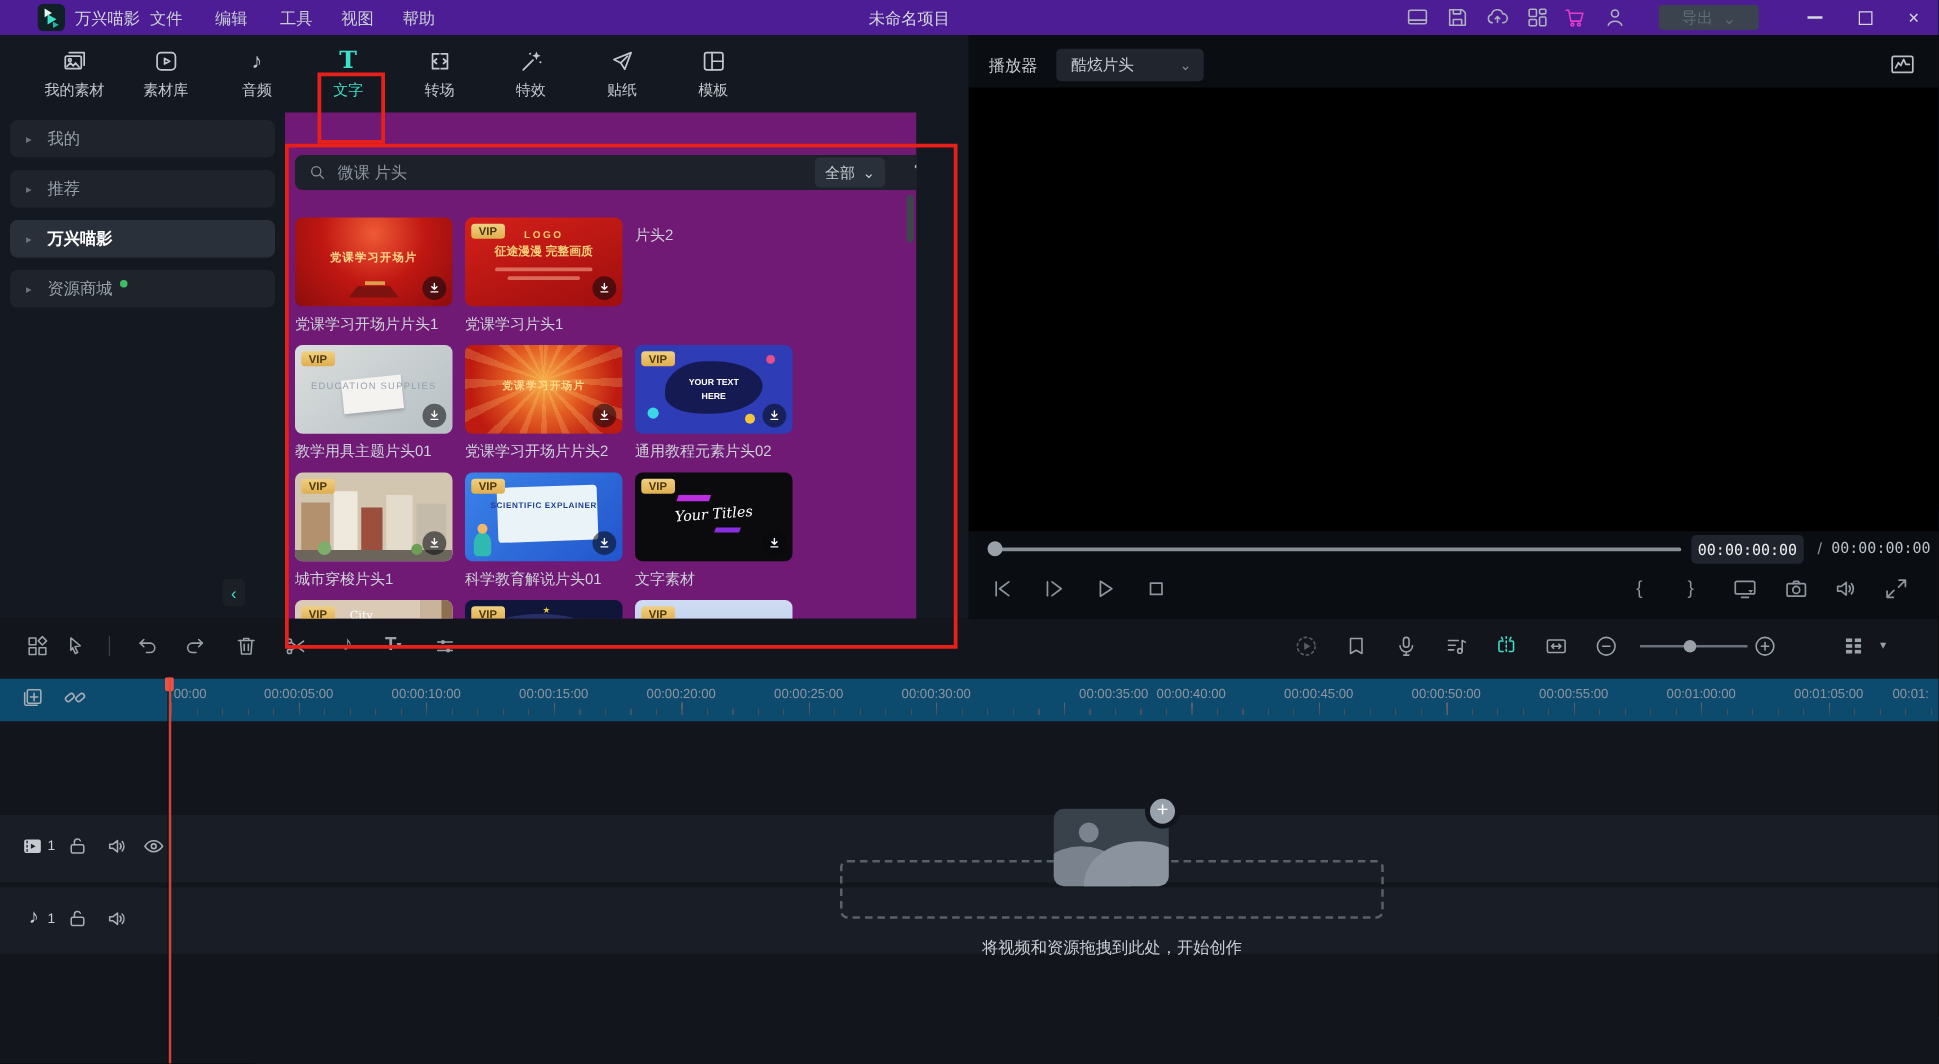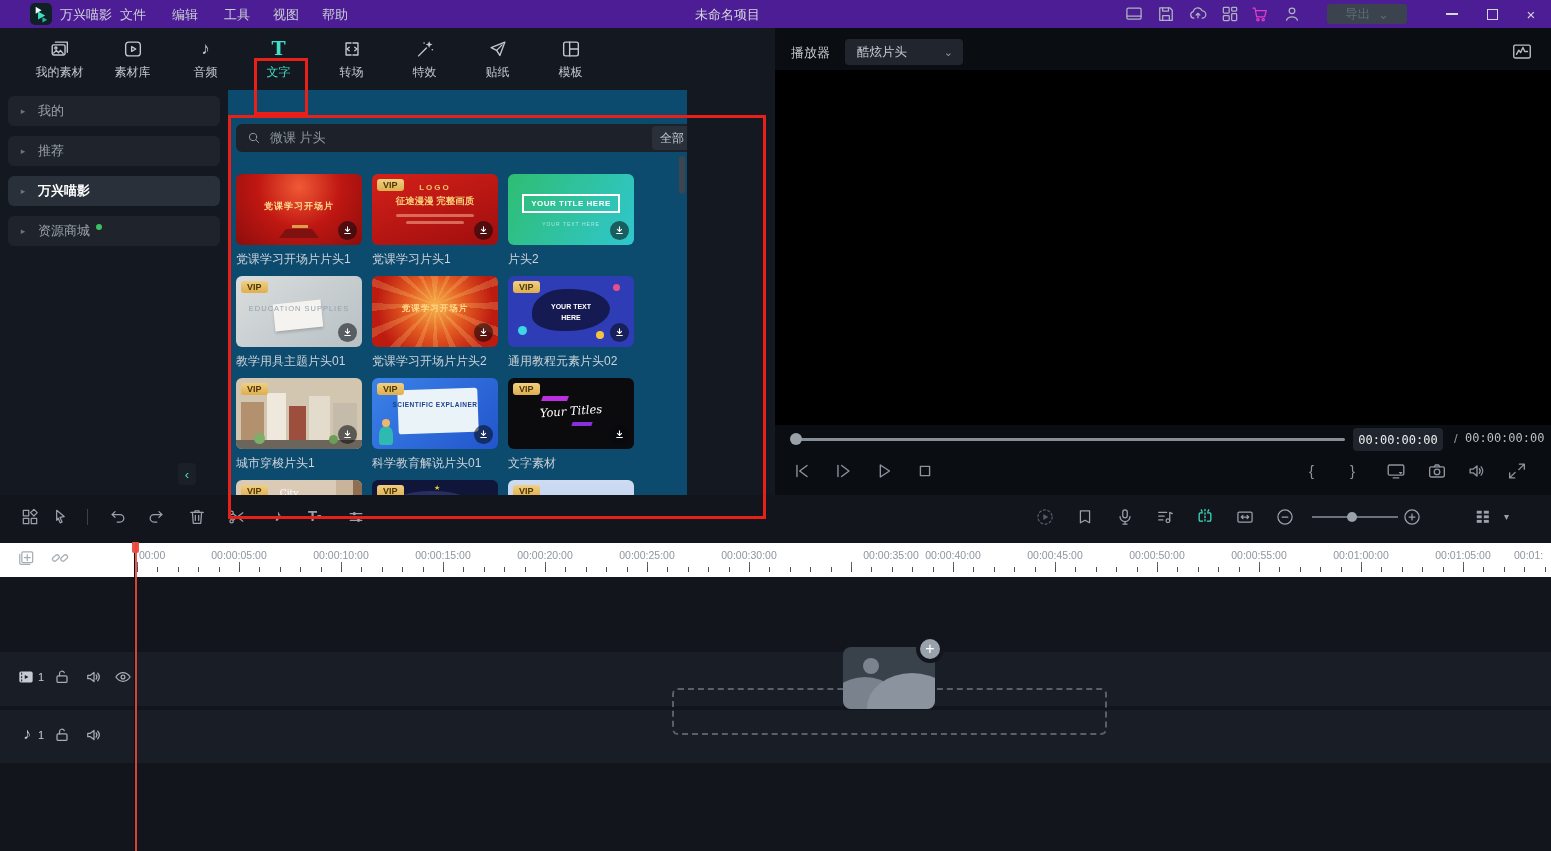--- a/index.html
+++ b/index.html
@@ -29,21 +29,21 @@
   .tab .tglyph{font-size:17px;line-height:1}
   .tab.active .tglyph-t{font-family:"DejaVu Serif","Liberation Serif",serif;font-weight:bold;font-size:19px}
 
   #sidebar{position:absolute;left:8px;top:68px;width:212px}
   .side-item{position:relative;height:30px;margin-bottom:10px;background:#1f242c;border-radius:6px;display:flex;align-items:center;font-size:13px;color:#99a0aa}
   .side-item .chev{width:30px;text-align:center;font-size:9px;color:#6c737d}
   .side-item.active{background:#2a303a;color:#fff;font-weight:bold}
   .store-dot{width:6px;height:6px;border-radius:50%;background:#3fbf63;margin-left:6px;margin-bottom:8px}
   #collapse-btn{position:absolute;left:178px;top:435px;width:18px;height:22px;background:#1b2026;border-radius:4px;color:#3fe0c9;display:flex;align-items:center;justify-content:center;font-size:13px}
 
-  #content{position:absolute;left:228px;top:62px;width:459px;height:405px;background:#0c4a6e;overflow:hidden}
+  #content{position:absolute;left:228px;top:62px;width:505px;height:405px;background:#701a75;overflow:hidden}
   #searchrow{position:absolute;left:8px;top:34px;width:522px;height:28px;background:#1d222a;border-radius:6px;display:flex;align-items:center}
   #search-icon{width:16px;height:16px;color:#8d949e;margin:0 8px 0 10px}
   #search-query{font-size:13px;color:#8d949e}
   #filter-select{position:absolute;right:50px;top:2px;height:24px;padding:0 8px;background:#2a303a;border-radius:4px;display:flex;align-items:center;gap:6px;font-size:12px;color:#c6cbd2}
   #more-btn{position:absolute;right:12px;top:4px;color:#c6cbd2;font-size:11px;letter-spacing:1px}
   #scroll-thumb{position:absolute;right:2px;top:66px;width:6px;height:38px;border-radius:3px;background:#3f454e}
 
   
   .card{position:absolute;width:126px}
   .c1{left:8px;top:84px}.c2{left:144px;top:84px}.c3{left:280px;top:84px}
@@ -133,21 +133,21 @@
   
   #timeline{position:absolute;left:0;top:495px;width:1551px;height:356px;background:#12151b}
   .tlic{position:absolute;top:12px;width:20px;height:20px;color:#9aa1a9}
   #tool-divider{position:absolute;left:87px;top:14px;width:1px;height:16px;background:#3a414a}
   #ttool-glyph{position:absolute;left:308px;top:12px;font-size:15px;font-weight:bold;color:#9aa1a9}
   #ttool-glyph i{font-style:normal;font-size:8px;vertical-align:2px}
   #zoom-slider-track{position:absolute;left:1312px;top:21px;width:86px;height:2px;background:#6a717a}
   #zoom-slider-thumb{position:absolute;left:1347px;top:17px;width:10px;height:10px;border-radius:50%;background:#9aa1a9}
   #trackview-caret{position:absolute;left:1504px;top:16px;font-size:10px;color:#9aa1a9}
 
-  #ruler{position:absolute;left:0;top:48px;width:1551px;height:34px;background:#ffffff}
+  #ruler{position:absolute;left:0;top:48px;width:1551px;height:34px;background:#0c4a6e}
   .rl{position:absolute;top:6px;font-size:10.5px;color:#8f959e;white-space:nowrap}
   .rlc{transform:translateX(-50%)}
   #ticks-major{position:absolute;left:137px;right:0;top:19px;height:10px;background:repeating-linear-gradient(90deg,#5a616b 0 1px,transparent 1px 102px)}
   #ticks-minor{position:absolute;left:137px;right:0;top:24px;height:5px;background:repeating-linear-gradient(90deg,#4a515a 0 1px,transparent 1px 20.4px)}
 
   #vband{position:absolute;left:0;top:157px;width:1551px;height:54px;background:#191e26}
   #aband{position:absolute;left:0;top:215px;width:1551px;height:53px;background:#191e26}
   #header-col-line{position:absolute;left:134px;top:48px;width:1px;height:308px;background:#0b0e12}
   .thic{position:absolute;width:20px;height:20px;color:#a6adb5}
   .tcount{position:absolute;font-size:11px;color:#c6cbd2}
@@ -369,31 +369,20 @@
           <span class="dl">
               <svg class="i" viewBox="0 0 24 24" width="11" height="11" style="stroke-width:2.4">
                 <path d="M12 4v10M7.5 9.5L12 14l4.5-4.5"></path>
                 <path d="M6 18.5h12"></path>
               </svg>
             </span>
         </div>
         <div class="clabel">党课学习片头1</div>
       </div>
       <div class="card c3">
-        <div class="thumb t3">
-
-          <span class="tt">YOUR TITLE HERE</span>
-          <span class="ts">YOUR TEXT HERE</span>
-          <span class="dl">
-              <svg class="i" viewBox="0 0 24 24" width="11" height="11" style="stroke-width:2.4">
-                <path d="M12 4v10M7.5 9.5L12 14l4.5-4.5"></path>
-                <path d="M6 18.5h12"></path>
-              </svg>
-            </span>
-        </div>
         <div class="clabel">片头2</div>
       </div>
 
       <div class="card c4">
         <div class="thumb t4">
           <i class="book"></i>
           <span class="vip">VIP</span>
           <span class="tt">EDUCATION SUPPLIES</span>
           <span class="dl">
               <svg class="i" viewBox="0 0 24 24" width="11" height="11" style="stroke-width:2.4">
@@ -793,18 +782,19 @@
         </svg>
     </span>
 
     <div id="dropzone"></div>
     <div id="drop-img">
       <i class="circ"></i>
         <i class="h1"></i>
         <i class="h2"></i>
     </div>
     <div id="drop-plus">+</div>
+    <div id="drop-hint">将视频和资源拖拽到此处，开始创作</div>
 
     <div id="playhead-flag"></div>
     <div id="playhead-line"></div>
   </section>
 
 </div>
 
 </body></html>

